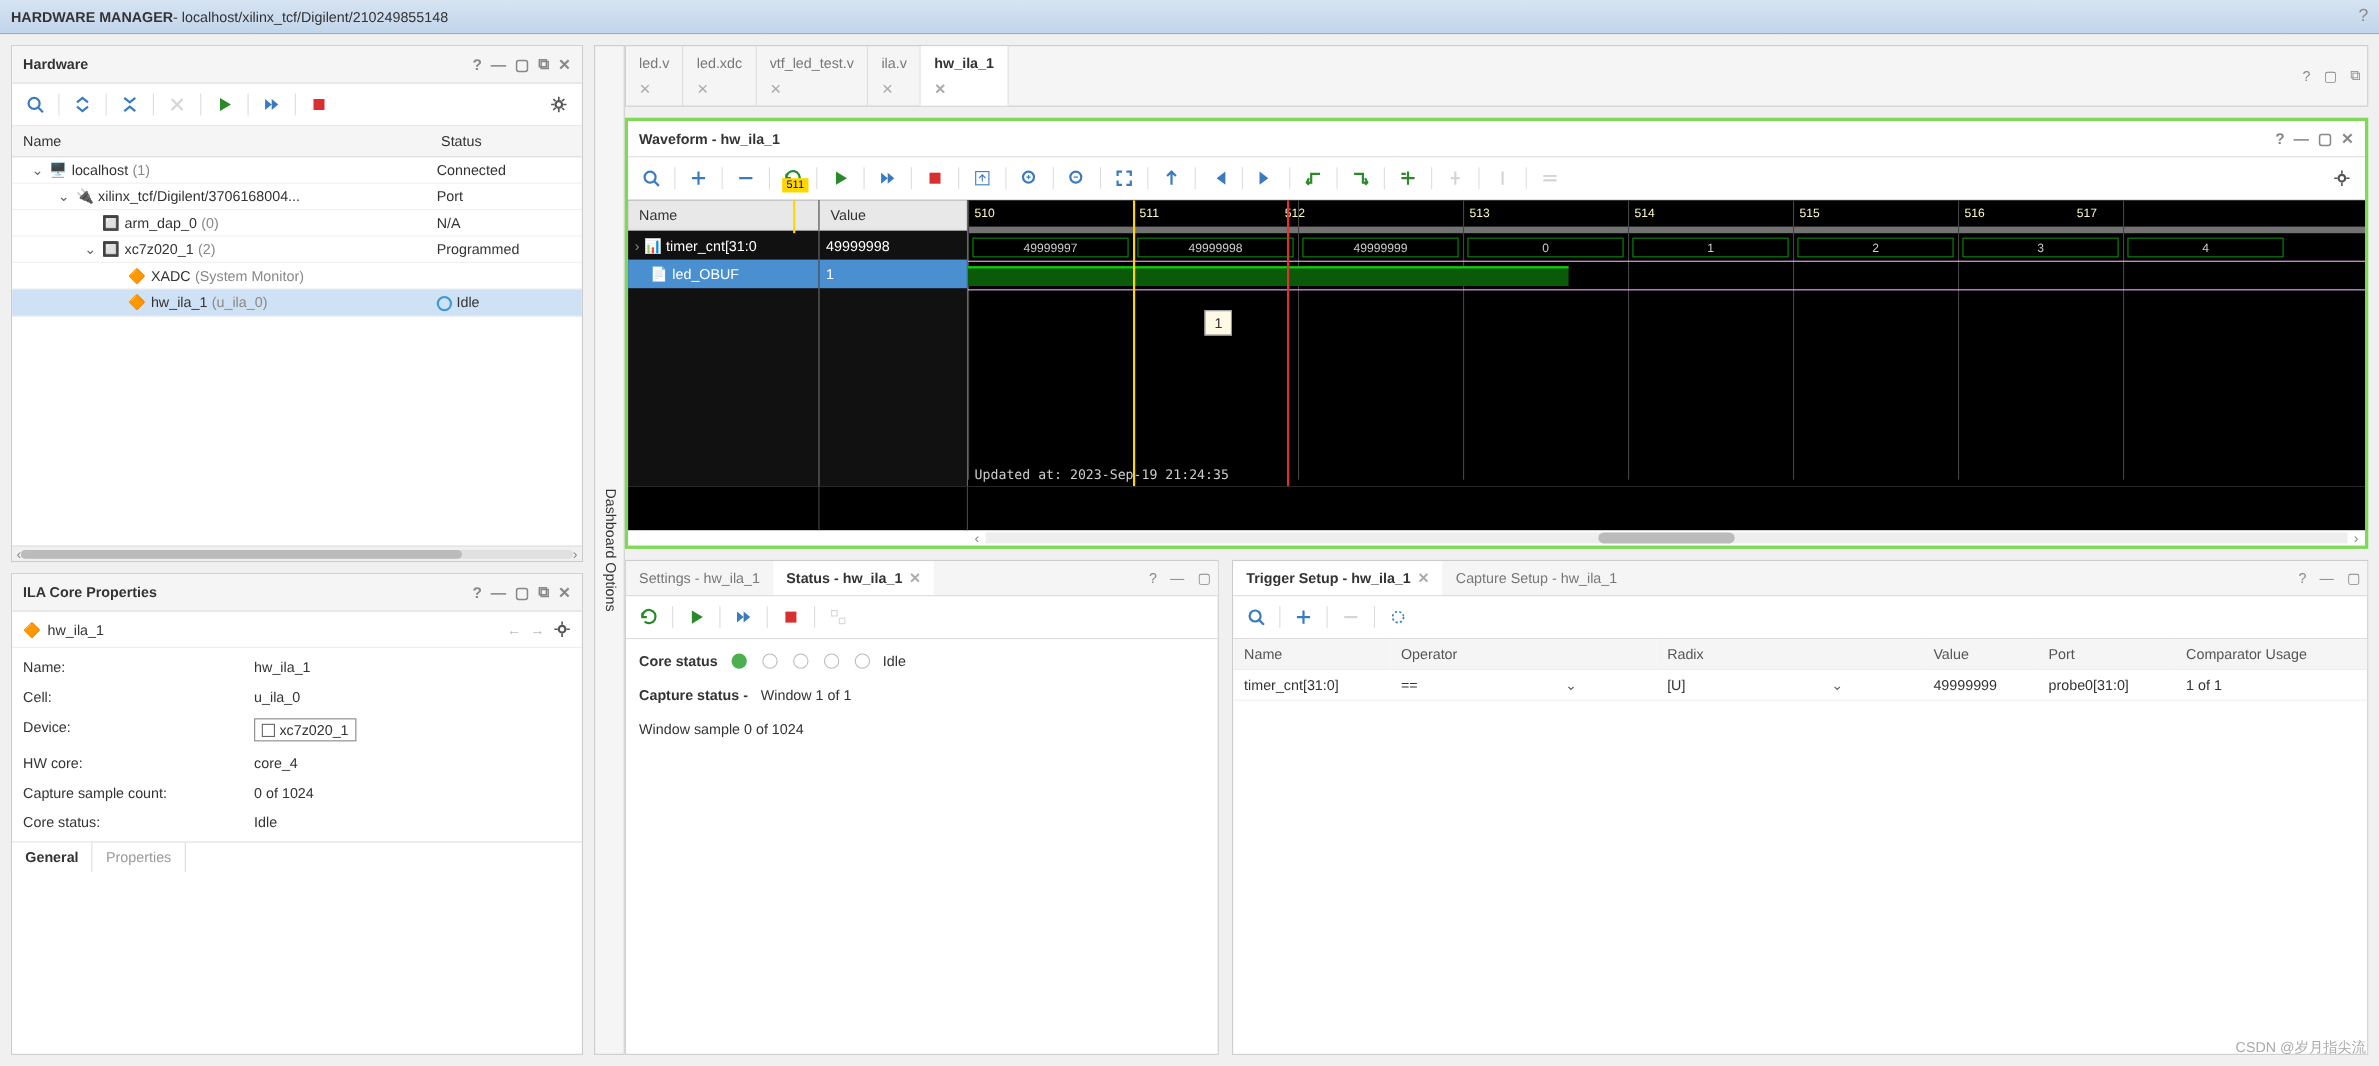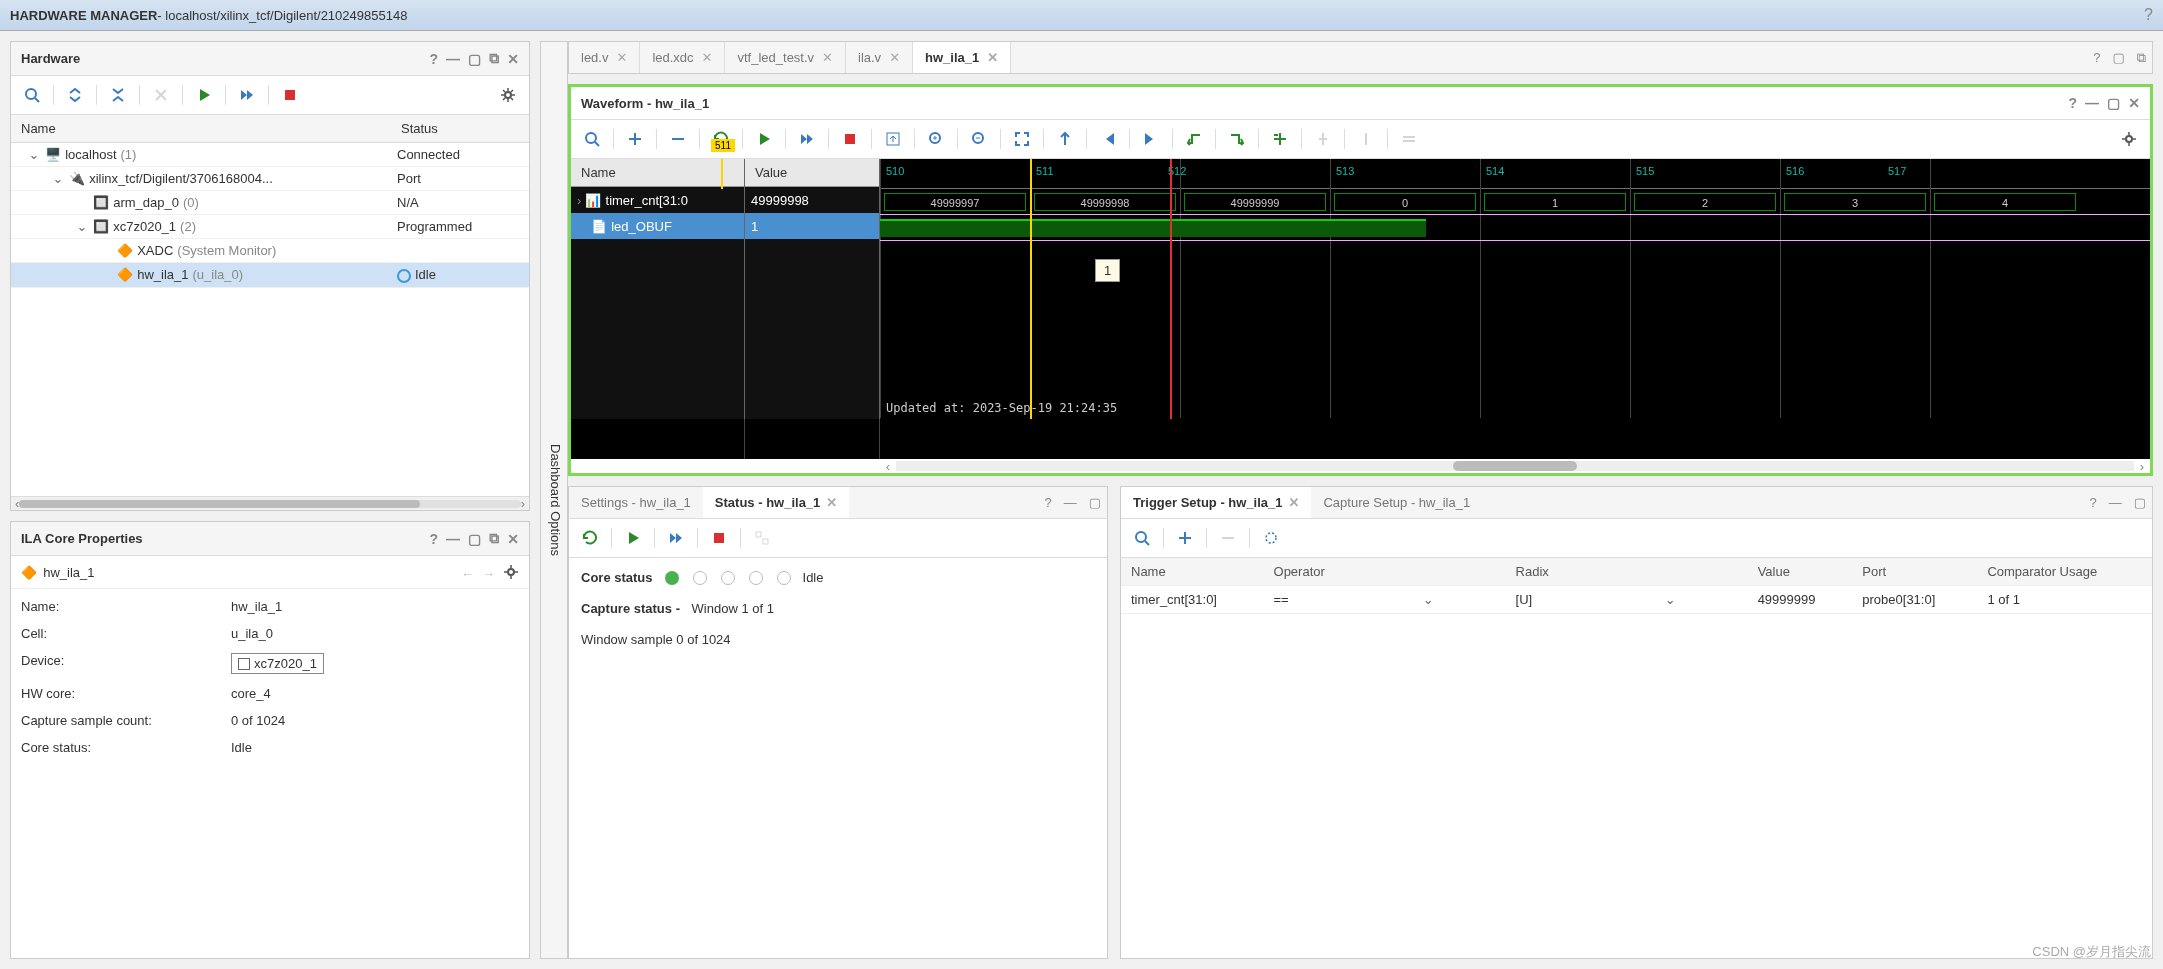--- a/index.html
+++ b/index.html
@@ -38,34 +38,34 @@
   .chip-icon { width: 12px; height: 12px; border: 1px solid #666; display: inline-block; }
   .back-fwd { display: flex; align-items: center; gap: 8px; margin-left: auto; }
   .tabs-row { display: flex; border-top: 1px solid #ddd; }
   .tabs-row .tab { padding: 6px 12px; border-right: 1px solid #ddd; cursor: pointer; }
   .tabs-row .tab.active { font-weight: bold; background: #fff; }
   .tabs-row .tab.inactive { color: #999; }
   .right-col { flex: 1; display: flex; padding: 10px 10px 10px 0; gap: 0; }
   .dashboard-opts { width: 28px; background: #f5f5f5; border: 1px solid #ccc; writing-mode: vertical-rl; text-align: center; padding: 10px 4px; cursor: pointer; }
   .right-main { flex: 1; display: flex; flex-direction: column; gap: 10px; }
   .file-tabs { display: flex; background: #f5f5f5; border: 1px solid #ccc; align-items: center; }
-  .file-tab { padding: 8px 12px; border-right: 1px solid #ddd; cursor: pointer; display: flex; align-items: center; gap: 8px; color: #777; }
+  .file-tab { padding: 8px 12px; border-right: 1px solid #ddd; cursor: pointer; display: flex; align-items: flex-start; gap: 8px; color: #777; flex-direction: column; }
   .file-tab.active { background: #fff; color: #333; font-weight: bold; }
   .file-tab .close { color: #aaa; }
   .waveform-panel { border: 3px solid #7ed957; background: #fff; display: flex; flex-direction: column; }
   .wave-body { display: flex; flex-direction: column; }
   .ila-status { border: 1px solid #bbb; background: #f8f8f8; padding: 6px 10px; width: 310px; margin: 4px; }
   .wave-area { display: flex; height: 260px; }
   .signal-panel { width: 174px; border-right: 1px solid #666; background: #111; color: #fff; display: flex; flex-direction: column; }
   .value-panel { width: 135px; border-right: 1px solid #666; background: #111; color: #fff; display: flex; flex-direction: column; }
   .sig-header { background: #e8e8e8; color: #333; padding: 6px 10px; border-bottom: 1px solid #999; }
   .sig-row { padding: 4px 6px; display: flex; align-items: center; gap: 4px; height: 26px; }
   .sig-row.sel { background: #4a8fd0; }
   .canvas-area { flex: 1; background: #000; position: relative; overflow: hidden; }
-  .time-ruler { height: 30px; border-bottom: 1px solid #737373; position: relative; color: #14b8a6; }
+  .time-ruler { height: 30px; border-bottom: 6px solid #737373; position: relative; color: #fef9c3; }
   .time-ruler .tick { position: absolute; top: 6px; font-size: 11px; }
   .time-ruler .vline { position: absolute; top: 0; bottom: -230px; width: 1px; background: #444; }
   .wave-row { height: 26px; position: relative; border-bottom: 1px solid #f0abfc; }
   .bus-seg { position: absolute; top: 4px; height: 18px; border: 1px solid #0c8a0c; color: #ccc; font-size: 11px; text-align: center; line-height: 18px; }
   .bus-seg::before, .bus-seg::after { content: ''; position: absolute; top: 0; bottom: 0; width: 6px; }
   .high-line { position: absolute; top: 4px; height: 18px; background: #0a5a0a; border-top: 2px solid #1c1; }
   .marker-yellow { position: absolute; top: 0; bottom: 0; width: 2px; background: #ffd700; z-index: 5; }
   .marker-yellow .lbl { position: absolute; top: -20px; left: -10px; background: #ffd700; color: #000; padding: 1px 4px; font-size: 10px; }
   .marker-red { position: absolute; top: 0; bottom: 0; width: 2px; background: #e03030; z-index: 5; }
   .tooltip { position: absolute; background: #fffae6; border: 1px solid #999; padding: 3px 8px; color: #333; z-index: 10; }
@@ -287,20 +287,24 @@
             </div>
             <div class="prop-row">
               <div class="prop-label">Capture sample count:</div>
               <div>0 of 1024</div>
             </div>
             <div class="prop-row">
               <div class="prop-label">Core status:</div>
               <div>Idle</div>
             </div>
           </div>
+        <div class="tabs-row">
+          <div class="tab active">General</div>
+          <div class="tab inactive">Properties</div>
+        </div>
       </div>
     </div>
 
     <div class="right-col">
       <div class="dashboard-opts">Dashboard Options</div>
       <div class="right-main">
 
         <div class="file-tabs" id="file-tabs">
             <div class="file-tab">
               <span>led.v</span>

